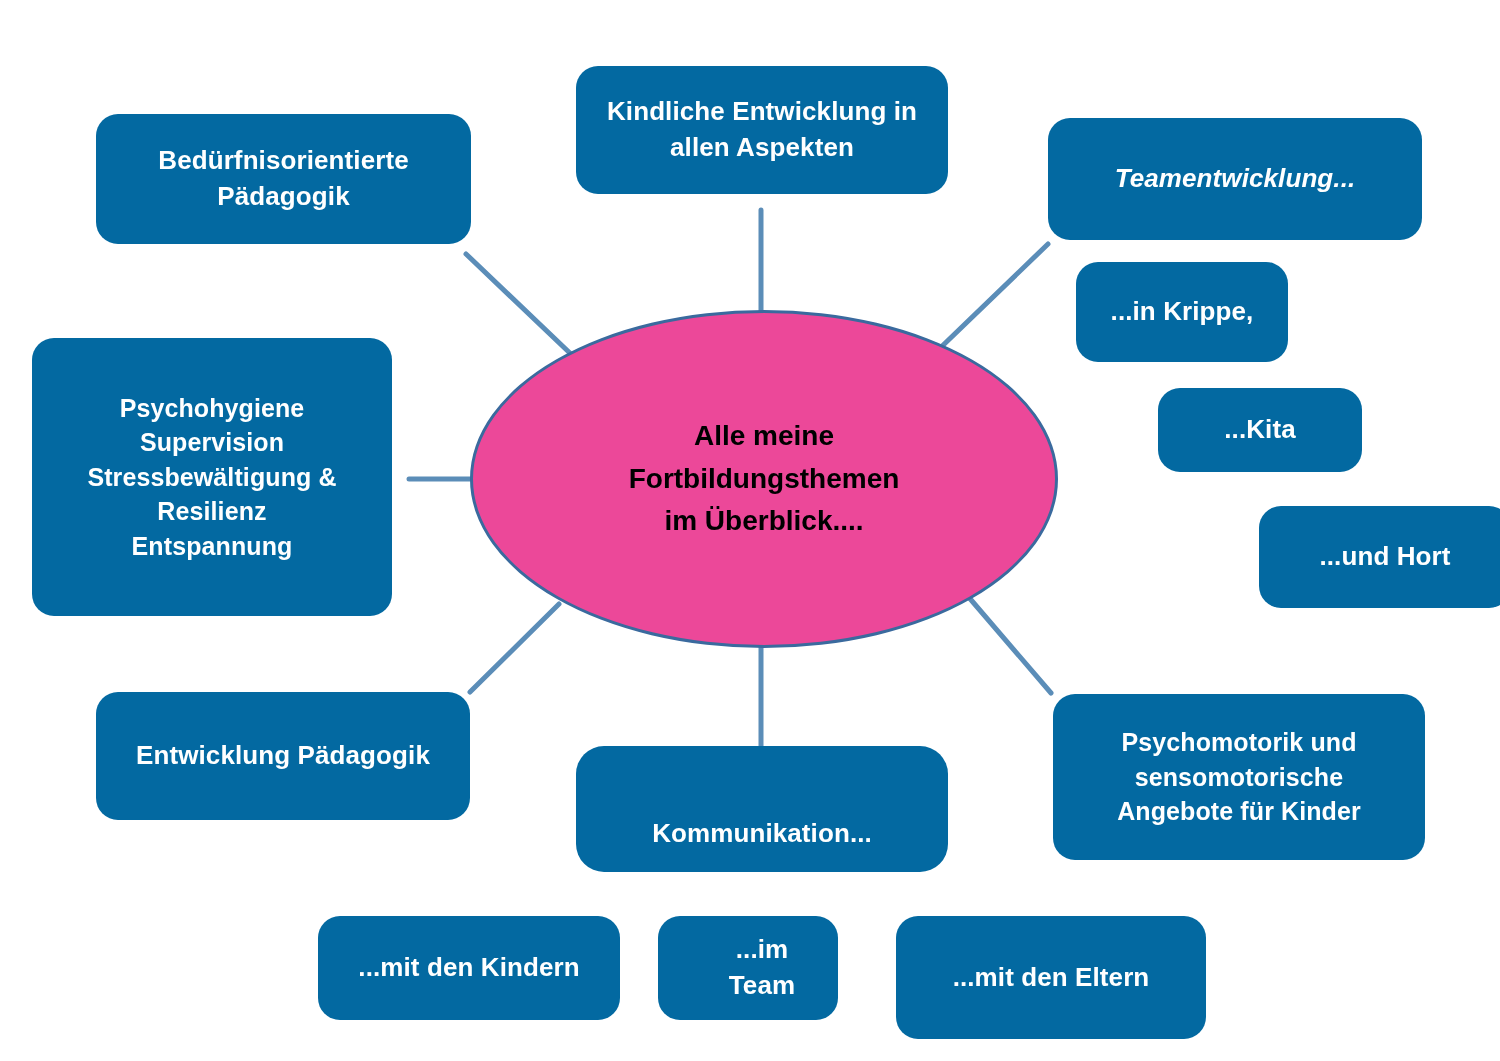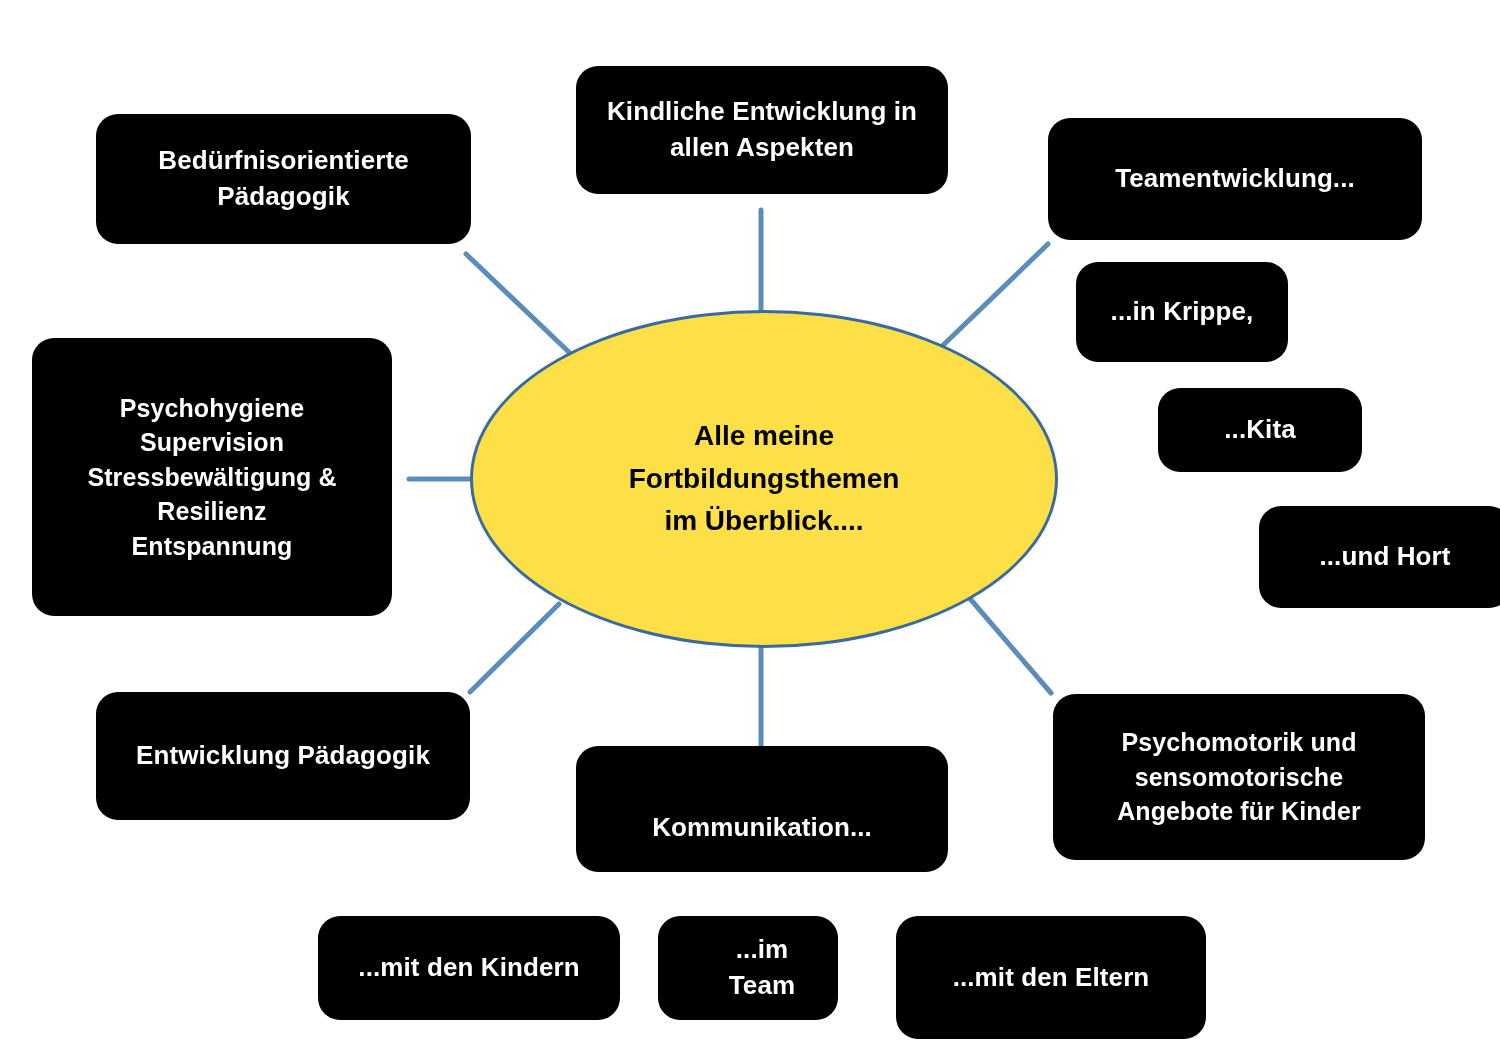--- a/index.html
+++ b/index.html
@@ -22,21 +22,21 @@
     position: absolute;
     left: 0;
     top: 0;
     width: 1500px;
     height: 1061px;
     pointer-events: none;
   }
   .node {
     position: absolute;
     box-sizing: border-box;
-    background: #000000;
+    background: #0369a1;
     border-radius: 22px;
     color: #ffffff;
     font-weight: bold;
     display: flex;
     align-items: center;
     justify-content: center;
     text-align: center;
     line-height: 1.38;
     letter-spacing: 0.1px;
     padding: 6px 14px;
@@ -45,42 +45,42 @@
     width: 100%;
   }
   .node .ln {
     display: block;
   }
   .center-node {
     position: absolute;
     box-sizing: border-box;
     border: 3px solid #3A6A9E;
     border-radius: 50%;
-    background: #fde047;
+    background: #ec4899;
     display: flex;
     align-items: center;
     justify-content: center;
     text-align: center;
     color: #000000;
     font-weight: bold;
     line-height: 1.52;
   }
   .center-node .ln { display: block; }
 
   
   #n-beduerfnis   { left: 96px;   top: 114px;  width: 375px; height: 130px; font-size: 26px; }
   #n-kindliche    { left: 576px;  top: 66px;   width: 372px; height: 128px; font-size: 26px; }
-  #n-team         { left: 1048px; top: 118px;  width: 374px; height: 122px; font-size: 26px; }
+  #n-team         { left: 1048px; top: 118px;  width: 374px; height: 122px; font-size: 26px; font-style: italic; }
   #n-krippe       { left: 1048px; top: 262px;  width: 212px; height: 100px; font-size: 26px; margin-left: 28px; }
   #n-kita         { left: 1158px; top: 388px;  width: 204px; height: 84px;  font-size: 26px; }
   #n-hort         { left: 1259px; top: 506px;  width: 252px; height: 102px; font-size: 26px; }
   #n-psychohyg    { left: 32px;   top: 338px;  width: 360px; height: 278px; font-size: 25px; }
   #n-systemisch   { left: 96px;   top: 692px;  width: 374px; height: 128px; font-size: 26px; }
   #n-kommunikation{ left: 576px;  top: 746px;  width: 372px; height: 126px; font-size: 26px;
-                    align-items: flex-end; padding-bottom: 26px; }
+                    align-items: flex-end; padding-bottom: 20px; border-radius: 28px; }
   #n-psychomotorik{ left: 1053px; top: 694px;  width: 372px; height: 166px; font-size: 25px; }
   #n-kinder       { left: 318px;  top: 916px;  width: 302px; height: 104px; font-size: 26px; }
   #n-imteam       { left: 658px;  top: 916px;  width: 180px; height: 104px; font-size: 26px; padding-left: 42px; }
   #n-eltern       { left: 896px;  top: 916px;  width: 310px; height: 123px; font-size: 26px; }
 
   #center-ellipse { left: 470px;  top: 310px;  width: 588px; height: 338px; font-size: 28px; }
 </style>
 </head>
 <body>
 

